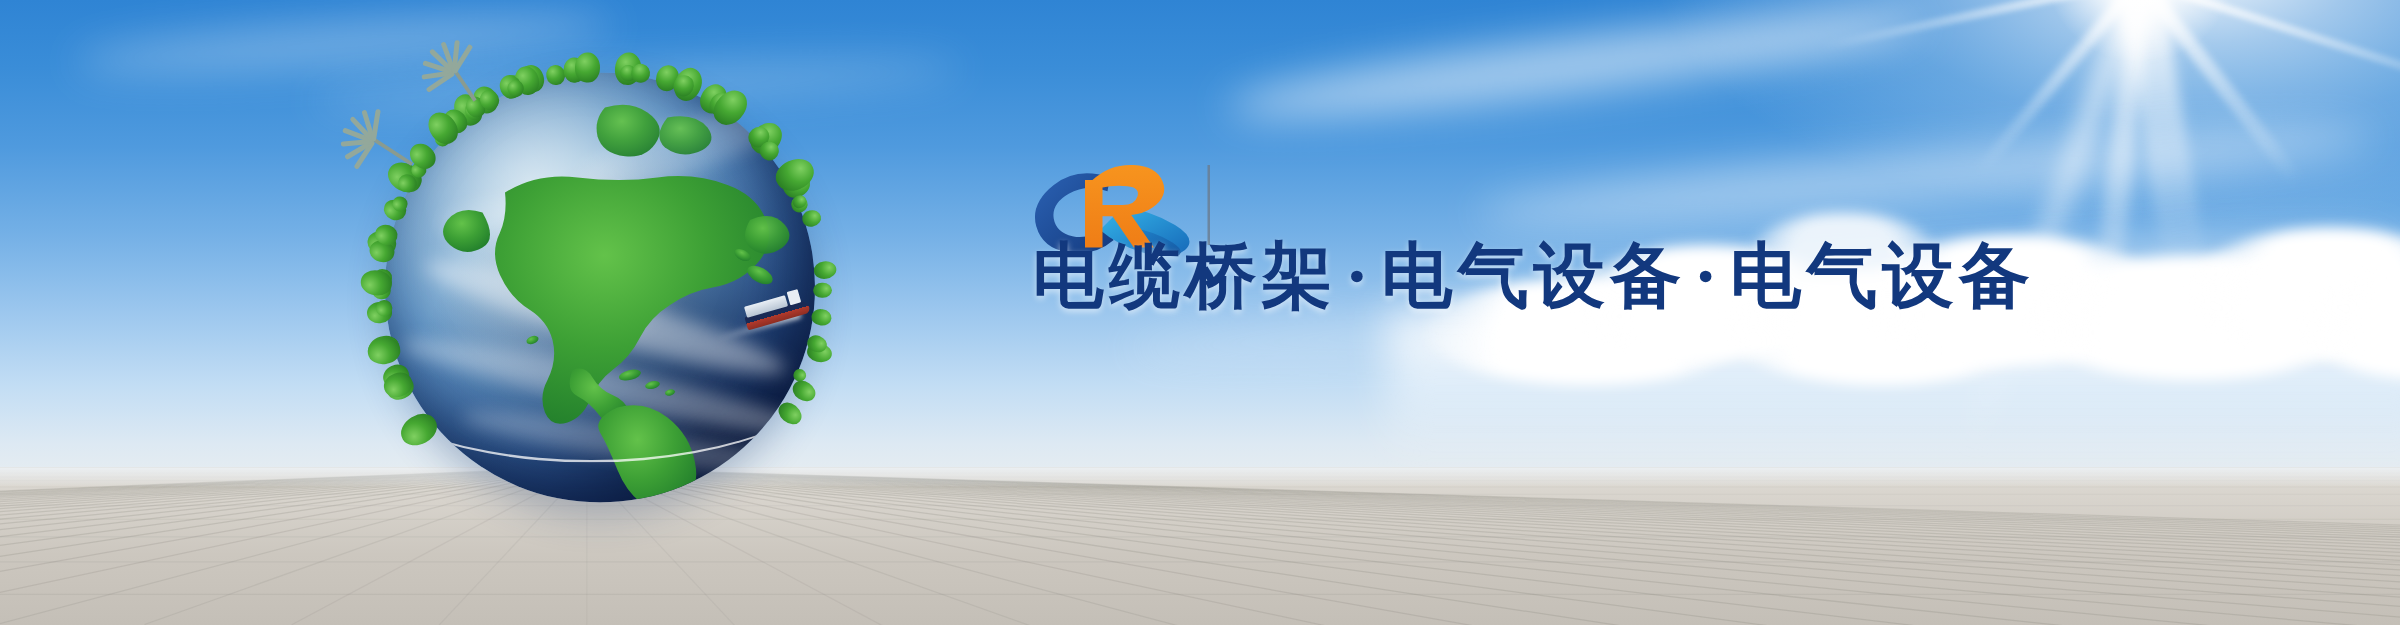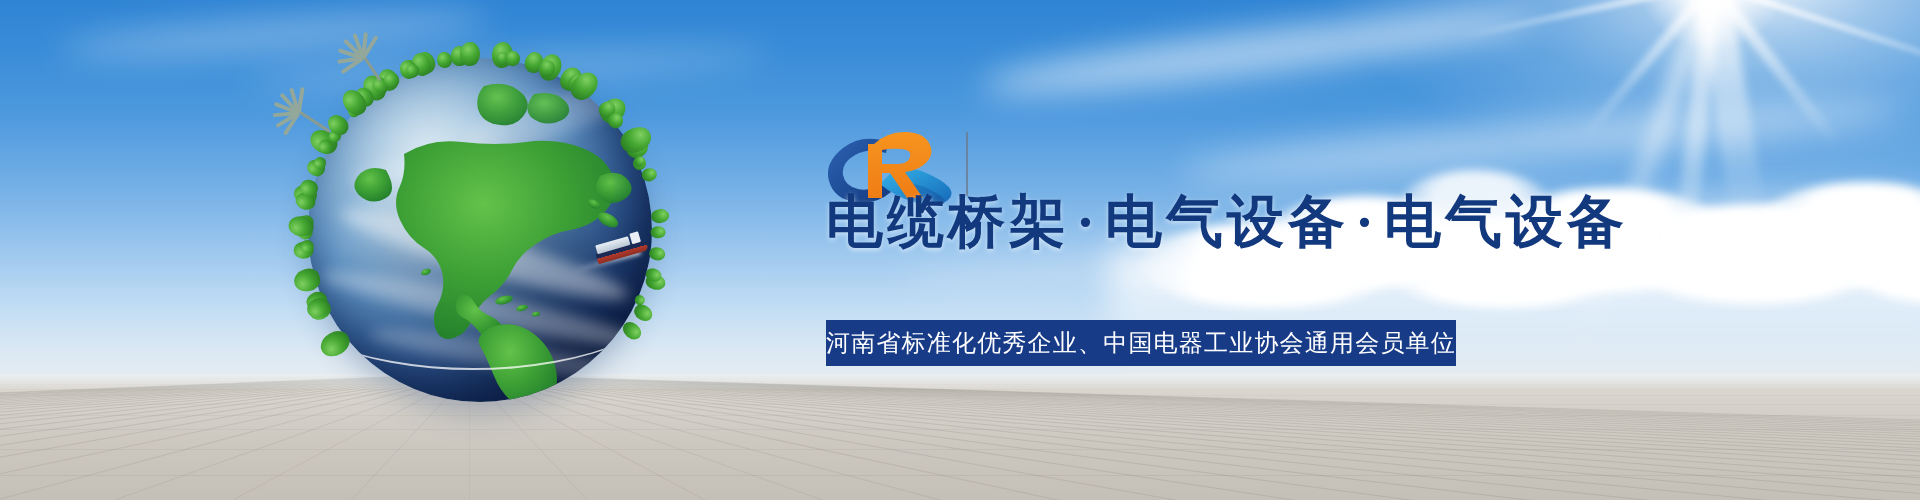--- a/index.html
+++ b/index.html
@@ -644,17 +644,14 @@
                l0 -54z
                M56 24 l0 14 l16 0 q10 0 12 -7 q2 -7 -8 -8 q-11 -1 -20 1z" fill="url(#orng)"></path>
     </svg>
     <div class="logo-divider"></div>
   </div>
 
   <div class="headline">
     <span>电缆桥架</span><span class="dot">·</span><span>电气设备</span><span class="dot">·</span><span>电气设备</span>
   </div>
 
-  <div class="cred-bar">
-    <span class="cred-text">河南省标准化优秀企业、中国电器工业协会通用会员单位</span>
-  </div>
 
 </div>
 
 </body></html>

